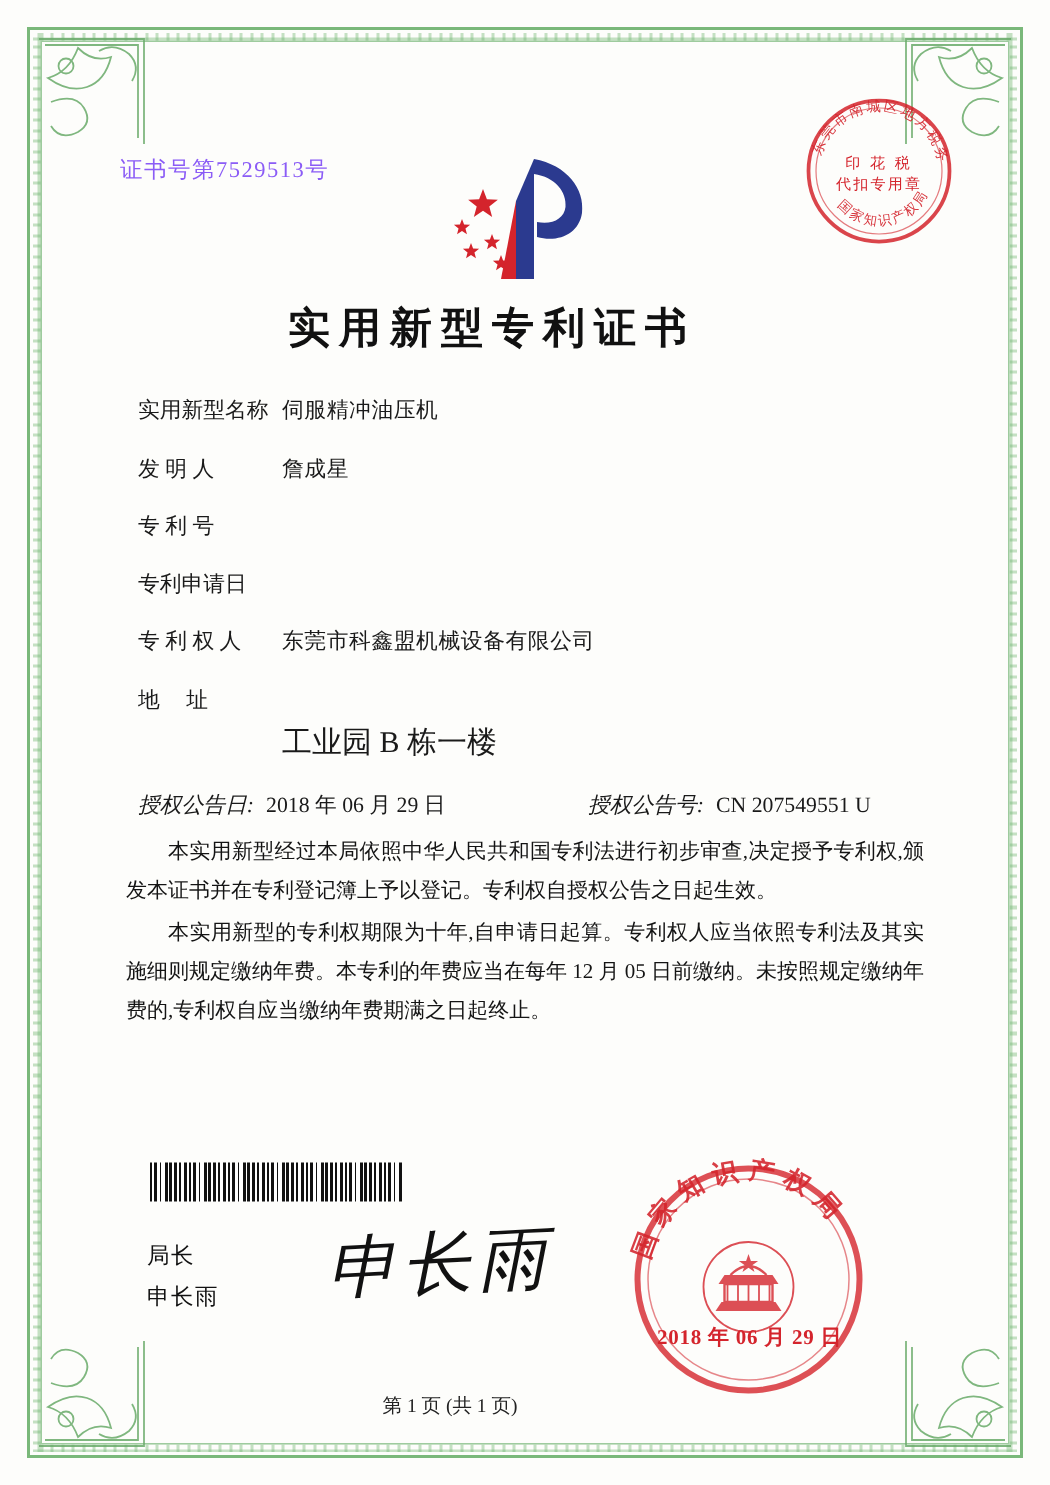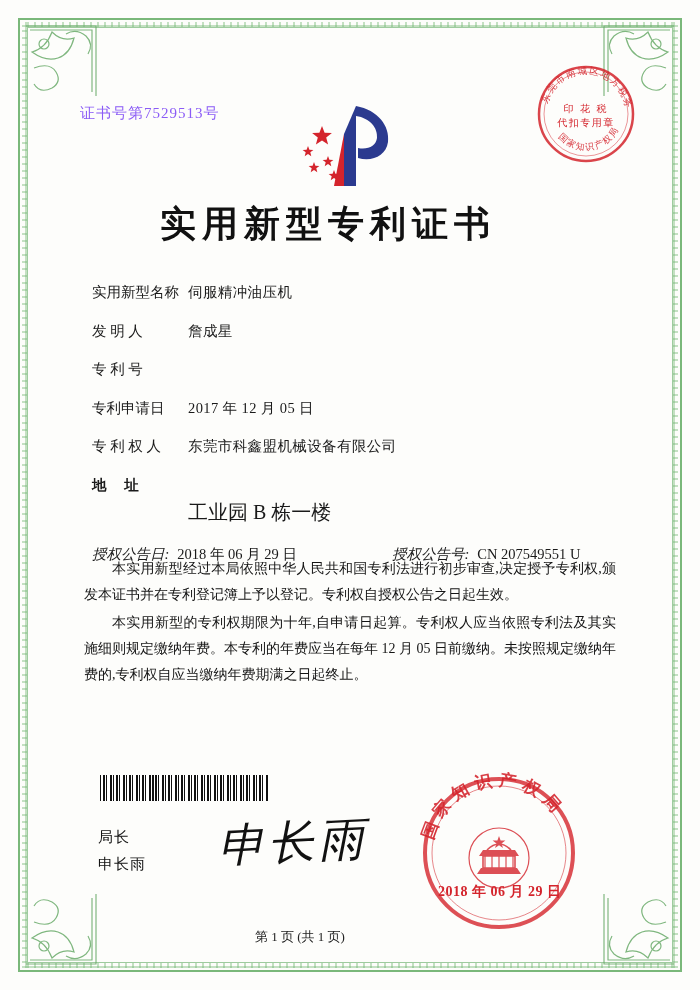--- a/index.html
+++ b/index.html
@@ -85,50 +85,49 @@
     color: #8b5cf6;
     font-family: "Liberation Serif", serif;
     letter-spacing: 1px;
   }
 
   .title {
     position: absolute;
     left: 0; top: 200px;
     width: 656px;
     text-align: center;
-    font-size: 36px;
+    font-size: 28px;
     font-weight: bold;
     letter-spacing: 6px;
     color: #111;
     font-family: "Liberation Serif", serif;
   }
 
   .fields {
     position: absolute;
-    left: 92px; top: 283px;
+    left: 92px; top: 265px;
     width: 520px;
     font-family: "Liberation Serif", serif;
     color: #1a1a1a;
   }
   .field-row {
     display: flex;
     align-items: baseline;
     margin-bottom: 19px;
     font-size: 14.5px;
     line-height: 1.35;
   }
   .field-label {
     width: 96px;
     flex: 0 0 96px;
     letter-spacing: 0px;
     white-space: nowrap;
   }
   .field-label.sp {
     letter-spacing: 7px;
-    font-weight: bold;
   }
   .field-value {
     flex: 1;
     letter-spacing: 0.4px;
   }
   .field-value-continued {
     margin-left: 96px;
     font-size: 20px;
     margin-top: -12px;
     margin-bottom: 19px;
@@ -316,21 +315,20 @@
     </div>
     <div class="field-row">
       <div class="field-label">发 明 人</div>
       <div class="field-value">詹成星</div>
     </div>
     <div class="field-row">
       <div class="field-label">专 利 号</div>
     </div>
     <div class="field-row">
       <div class="field-label">专利申请日</div>
-      <div class="field-value">2017 年 12 月 05 日</div>
     </div>
     <div class="field-row">
       <div class="field-label">专 利 权 人</div>
       <div class="field-value">东莞市科鑫盟机械设备有限公司</div>
     </div>
     <div class="field-row" style="margin-bottom:4px">
       <div class="field-label sp">地 址</div>
     </div>
     <div class="field-value-continued" style="margin-top:0">工业园 B 栋一楼</div>
 

